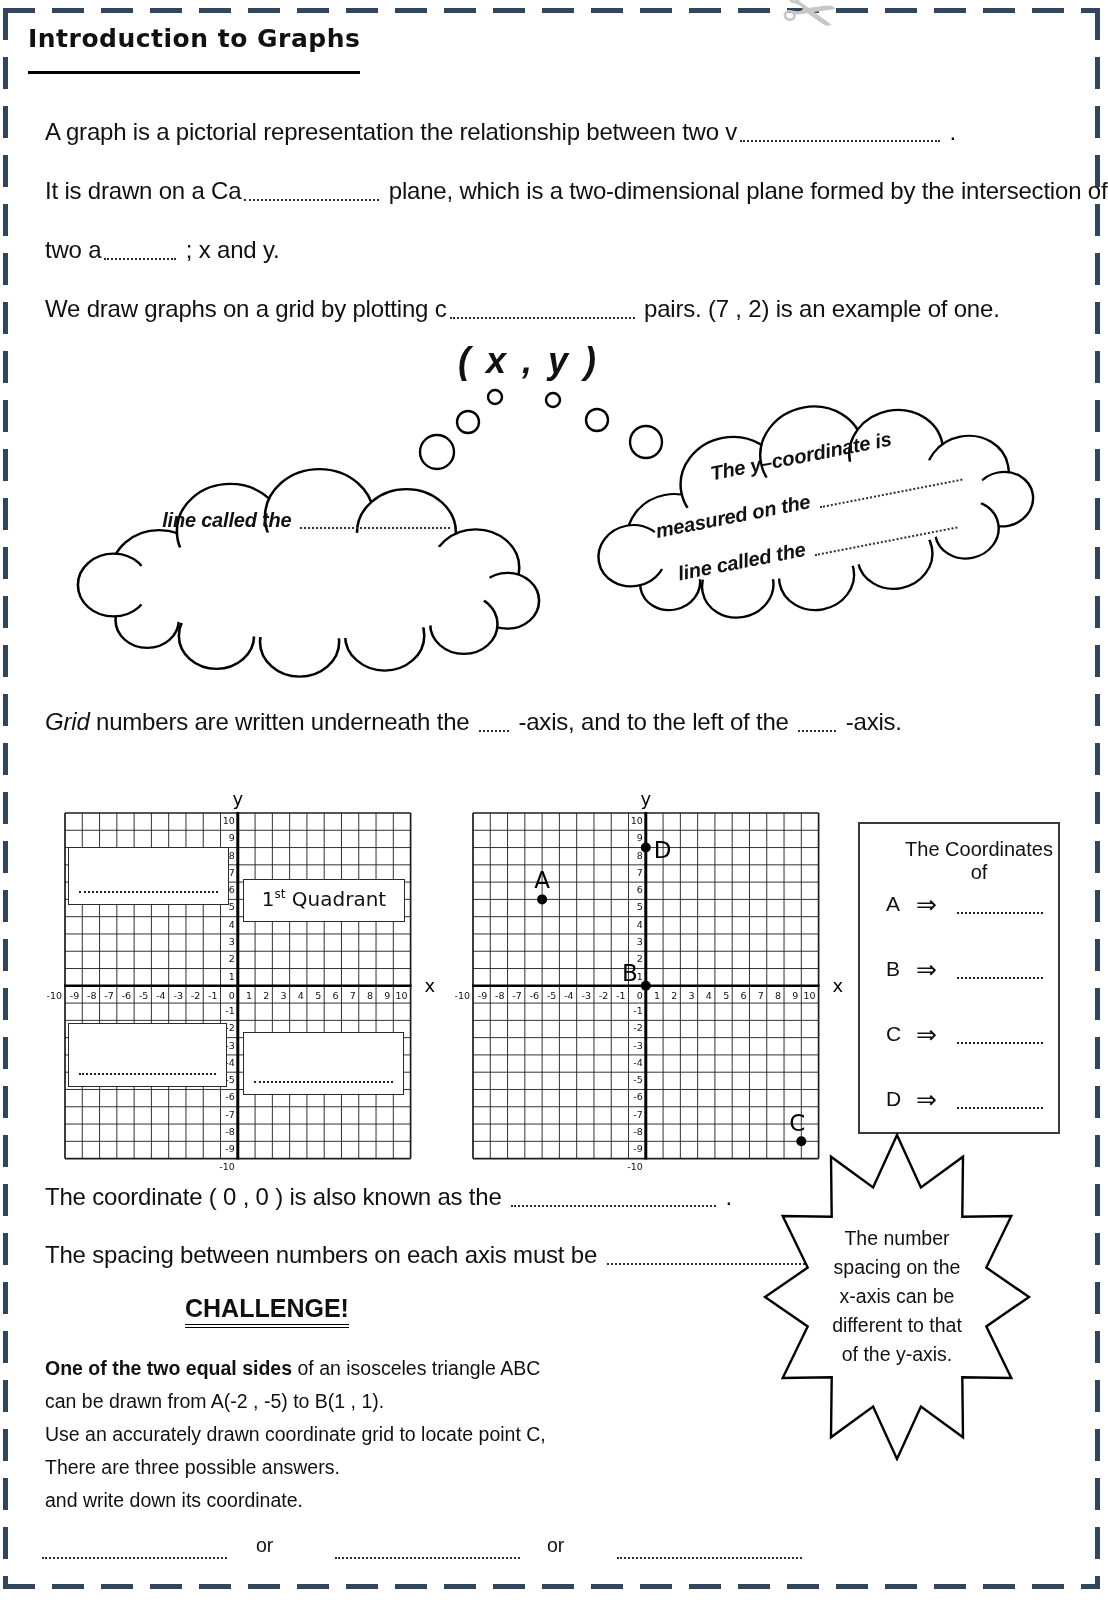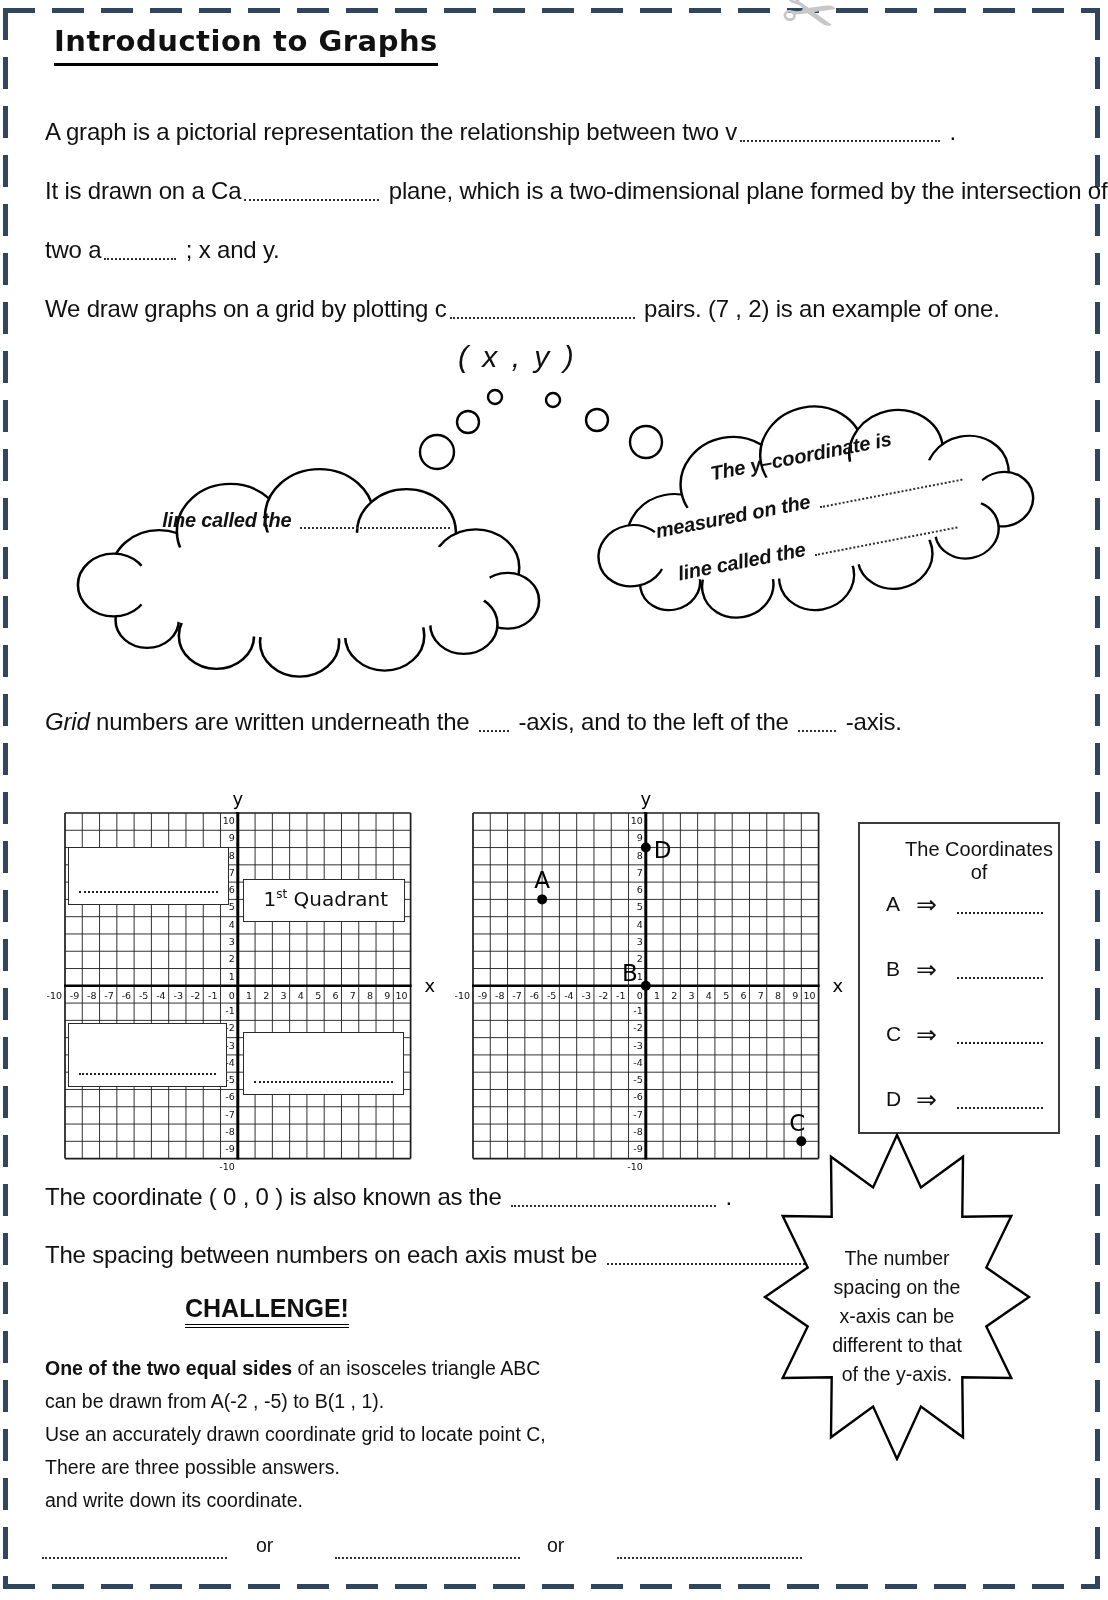--- a/index.html
+++ b/index.html
@@ -4,54 +4,54 @@
 <style>
   html,body{margin:0;padding:0;background:#fff;}
   #page{position:relative;width:1108px;height:1600px;background:#ffffff;
         font-family:"Liberation Sans",sans-serif;color:#111;overflow:hidden;}
   .hstrip{position:absolute;height:5px;
         background:repeating-linear-gradient(90deg,#31455c 0 32px,transparent 32px 49px);}
   .vstrip{position:absolute;width:5px;
         background:repeating-linear-gradient(180deg,#31455c 0 32px,transparent 32px 49px);}
   .scissors{position:absolute;left:782px;top:-26px;font-size:66px;color:#c7c7c7;
         transform:rotate(14deg);font-family:"DejaVu Sans",sans-serif;}
-  .title{position:absolute;left:54px;top:24px;font-family:"DejaVu Sans",sans-serif;
-        font-size:29px;font-weight:700;letter-spacing:.5px;border-bottom:3px solid #000;
-        padding-bottom:5px;white-space:nowrap;}
+  .title{position:absolute;left:28px;top:24px;font-family:"DejaVu Sans",sans-serif;
+        font-size:25px;font-weight:700;letter-spacing:.5px;border-bottom:3px solid #000;
+        padding-bottom:18px;white-space:nowrap;}
   .para{position:absolute;white-space:nowrap;font-size:24px;letter-spacing:-.2px;}
   .blank{display:inline-block;border-bottom:2px dotted #2f2f2f;height:12px;margin:0 3px -2px 3px;}
-  .xy{position:absolute;left:458px;top:340px;font-size:30px;font-weight:400;font-style:italic;
+  .xy{position:absolute;left:458px;top:340px;font-size:36px;font-weight:700;font-style:italic;
         letter-spacing:3px;white-space:nowrap;}
   .cloud{position:absolute;}
   .cloud>svg{position:absolute;left:0;top:0;width:100%;height:100%;}
   .cloud-lines{position:absolute;left:30px;right:30px;top:36px;text-align:center;
         font-style:italic;font-weight:600;font-size:20px;line-height:43px;letter-spacing:-.2px;
         white-space:nowrap;}
   .gridwrap{position:absolute;}
   .tick{font-family:"DejaVu Sans",sans-serif;fill:#111;}
   .axis-title{font-family:"DejaVu Sans",sans-serif;font-size:18px;fill:#000;}
   .point-label{font-family:"DejaVu Sans",sans-serif;font-size:23px;fill:#000;}
   .gridbox{position:absolute;background:#fff;border:1.6px solid #2a2a2a;}
   .dotline{position:absolute;left:10px;right:10px;bottom:11px;border-bottom:2.5px dotted #222;}
-  .q1text{position:absolute;left:0;right:16px;top:7px;text-align:right;font-size:20px;
+  .q1text{position:absolute;left:0;right:0;top:7px;text-align:center;font-size:20px;
         font-family:"DejaVu Sans",sans-serif;white-space:nowrap;}
   .coordbox{position:absolute;left:858px;top:822px;width:198px;height:308px;background:#fff;
         border:2px solid #3a3a3a;}
   .coordtitle{position:absolute;left:0;right:0;top:14px;text-align:center;font-size:20px;padding-left:40px;}
   .coordrow{position:absolute;left:0;height:30px;width:100%;}
   .letter{position:absolute;left:26px;bottom:0;font-size:21px;}
   .arrow{position:absolute;left:56px;bottom:-3px;font-size:25px;font-family:"DejaVu Sans",sans-serif;}
   .coordblank{position:absolute;left:97px;bottom:2px;width:86px;border-bottom:2.5px dotted #222;}
   .challenge-heading{position:absolute;left:185px;top:1294px;font-size:25px;font-weight:700;
         border-bottom:4px double #000;padding-bottom:1px;white-space:nowrap;}
   .challenge-lines{position:absolute;left:45px;top:1352px;font-size:19.5px;line-height:33px;}
   .challenge-lines .row{white-space:nowrap;}
   .starwrap{position:absolute;left:762px;top:1133px;width:270px;height:328px;}
   .star-text{position:absolute;left:792px;top:1224px;width:210px;text-align:center;
-        font-size:19.5px;line-height:29px;margin-top:20px;}
+        font-size:19.5px;line-height:29px;}
   .or{position:absolute;font-size:19.5px;}
   .ans{position:absolute;border-bottom:2px dotted #2f2f2f;height:16px;}
   sup{font-size:12px;}
 </style>
 </head>
 <body>
 
 <div id="page">
 
   <div class="hstrip" style="left:3px;top:8px;width:1097px;"></div>

